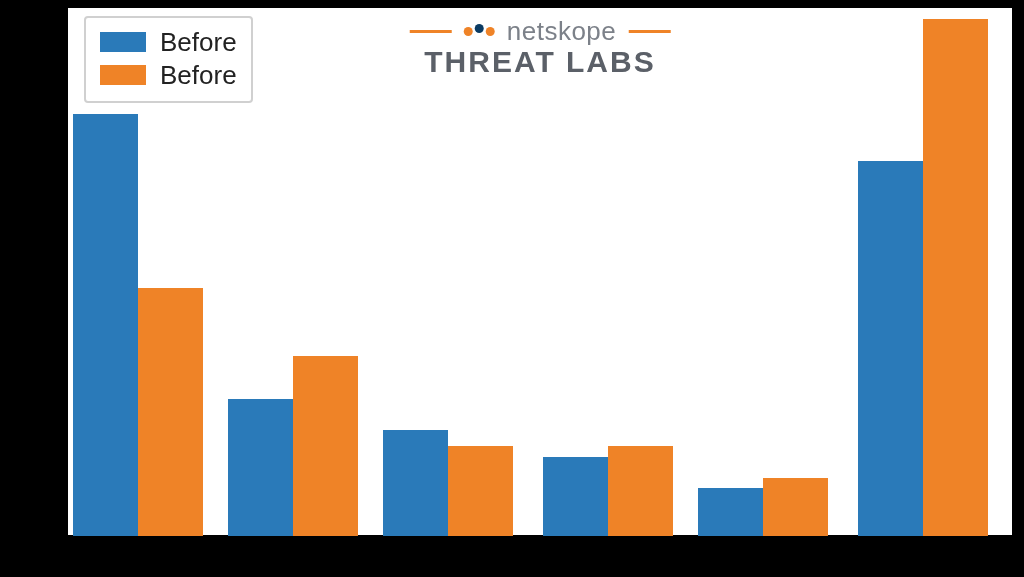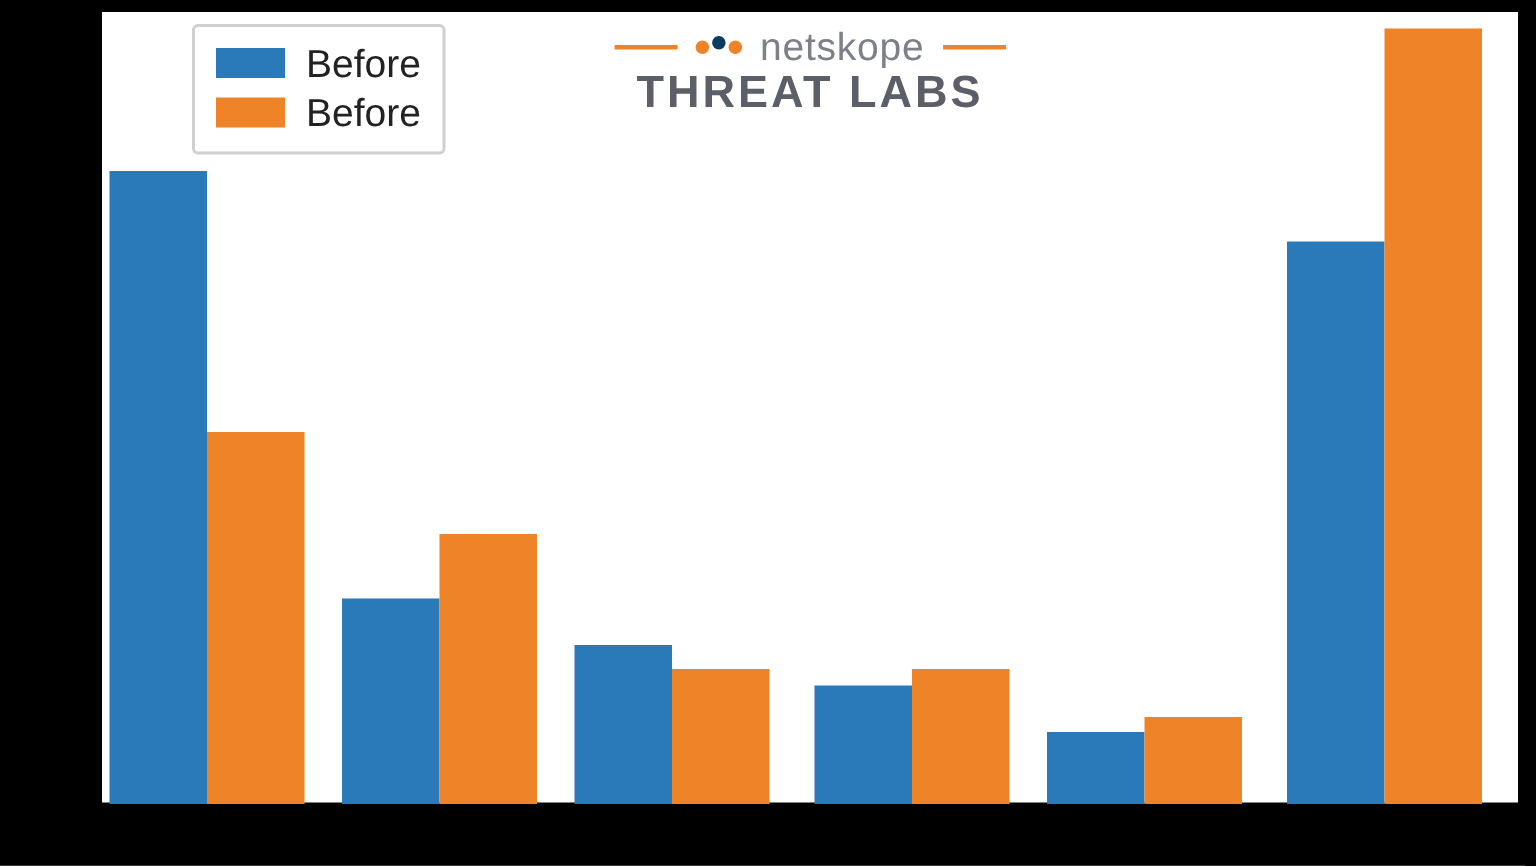--- a/index.html
+++ b/index.html
@@ -22,21 +22,20 @@
 
     
     .legend {
       position: absolute;
       top: 8px;
       left: 16px;
       background: #fff;
       border: 2px solid #d0d0d0;
       border-radius: 4px;
       padding: 8px 14px 10px 14px;
-      margin-left: 44px;
     }
     .legend-row { display: flex; align-items: center; gap: 14px; line-height: 1.1; padding: 2px 0; }
     .legend-swatch { width: 46px; height: 20px; }
     .legend-label { font-size: 26px; color: #222; }
     .sw-before { background: #2a7ab9; }
     .sw-after  { background: #ef8327; }
 
     
     .brand {
       position: absolute;

